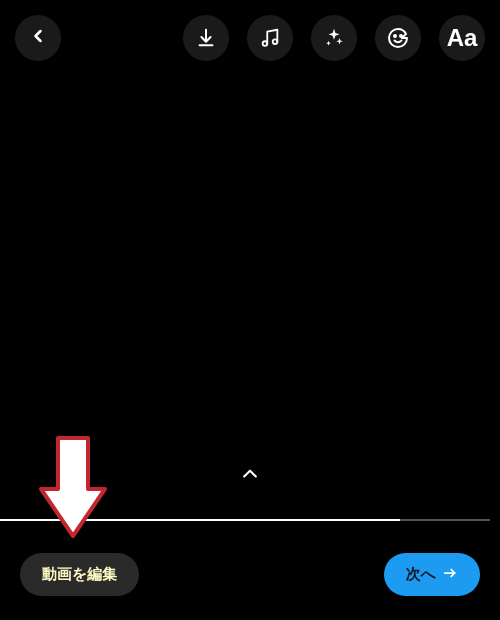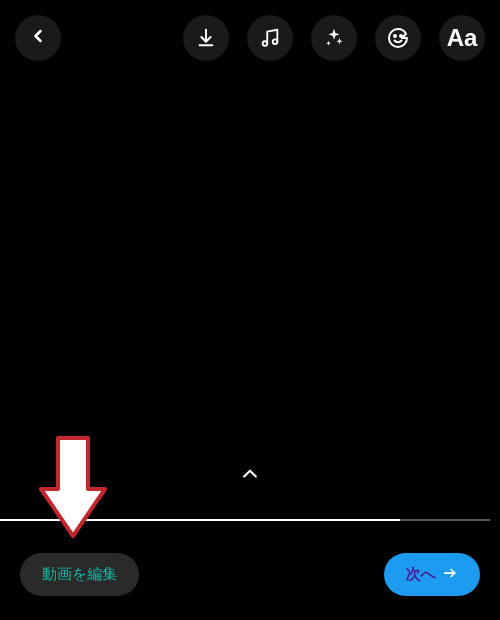--- a/index.html
+++ b/index.html
@@ -81,30 +81,30 @@
       left: 0;
       right: 0;
       bottom: 24px;
       display: flex;
       align-items: center;
       justify-content: space-between;
       padding: 0 20px;
     }
     .edit-btn {
       background: #2a2a2a;
-      color: #14b8a6;
+      color: #fef9c3;
       font-size: 15px;
-      font-weight: 400;
+      font-weight: 700;
       padding: 12px 22px;
       border-radius: 999px;
       cursor: pointer;
     }
     .next-btn {
       background: #1d9bf0;
-      color: #4c1d95;
+      color: #0f172a;
       font-size: 15px;
       font-weight: 600;
       padding: 12px 22px;
       border-radius: 999px;
       display: flex;
       align-items: center;
       gap: 6px;
       cursor: pointer;
     }
     .annotation-arrow {

